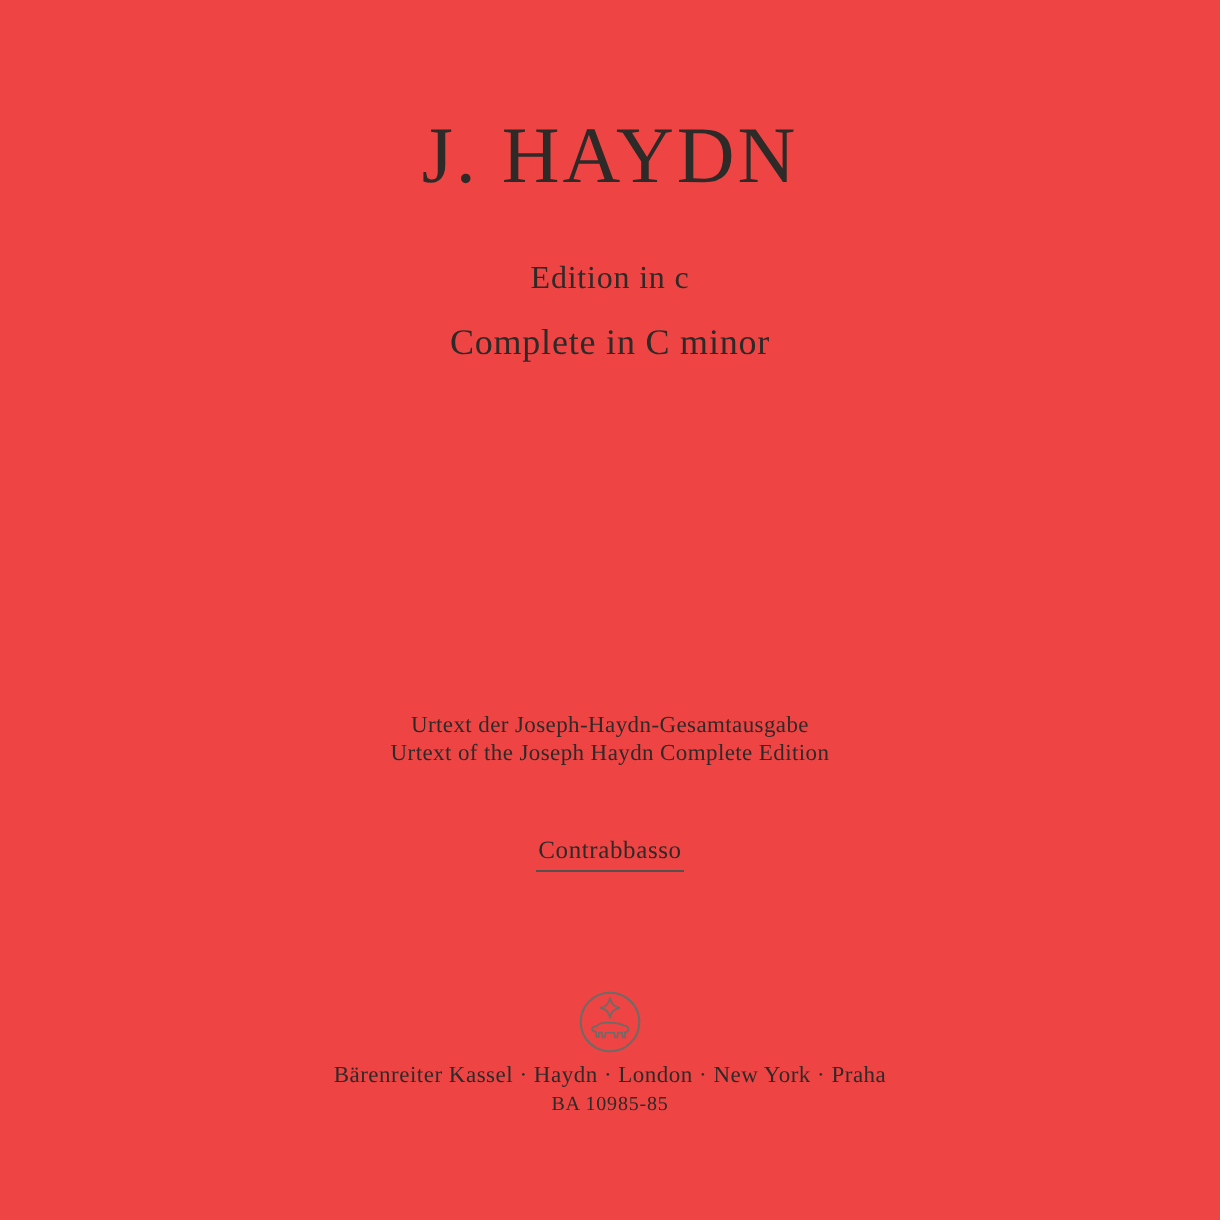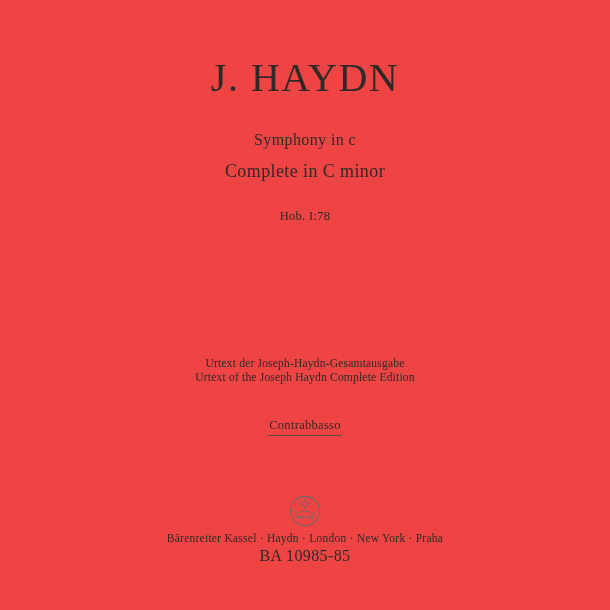--- a/index.html
+++ b/index.html
@@ -74,36 +74,35 @@
     width: 34px;
     height: 34px;
   }
   .imprint {
     top: 532px;
     font-size: 11.5px;
     letter-spacing: 0.25px;
   }
   .ba {
     top: 547px;
-    font-size: 16px;
+    font-size: 10px;
     letter-spacing: 0.4px;
   }
 </style>
 </head>
 <body>
 
 <div class="page">
 
   <div class="line composer">J. HAYDN</div>
 
-  <div class="line title-de">Symphony in c</div>
+  <div class="line title-de">Edition in c</div>
 
   <div class="line title-en">Complete in C minor</div>
 
-  <div class="line catalog">Hob. I:78</div>
 
   <div class="line urtext">
     <div>Urtext der Joseph-Haydn-Gesamtausgabe</div>
     <div>Urtext of the Joseph Haydn Complete Edition</div>
   </div>
 
   <div class="line part">
     <span class="part-underline">Contrabbasso</span>
   </div>
 

